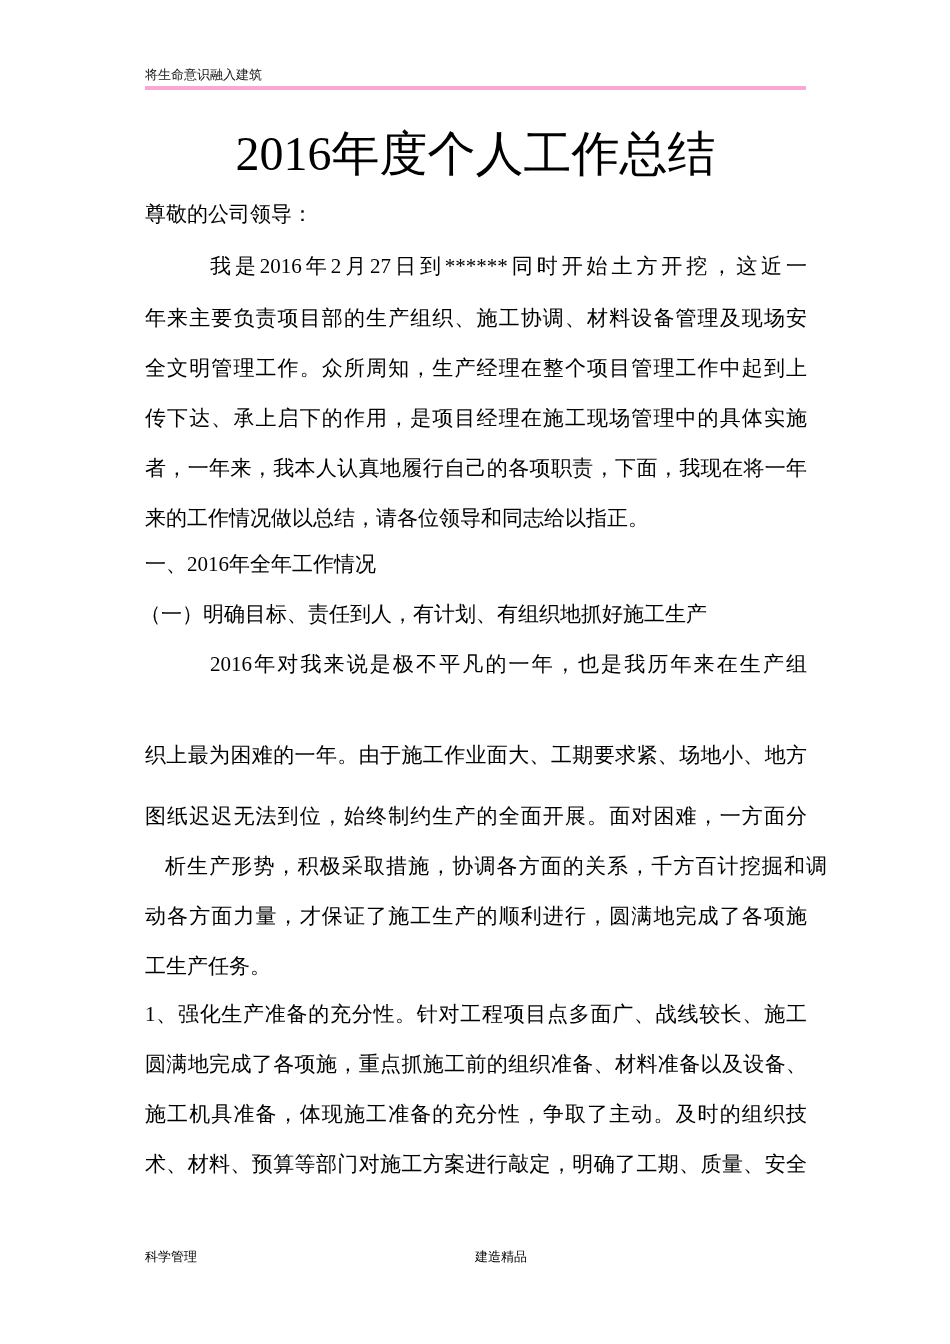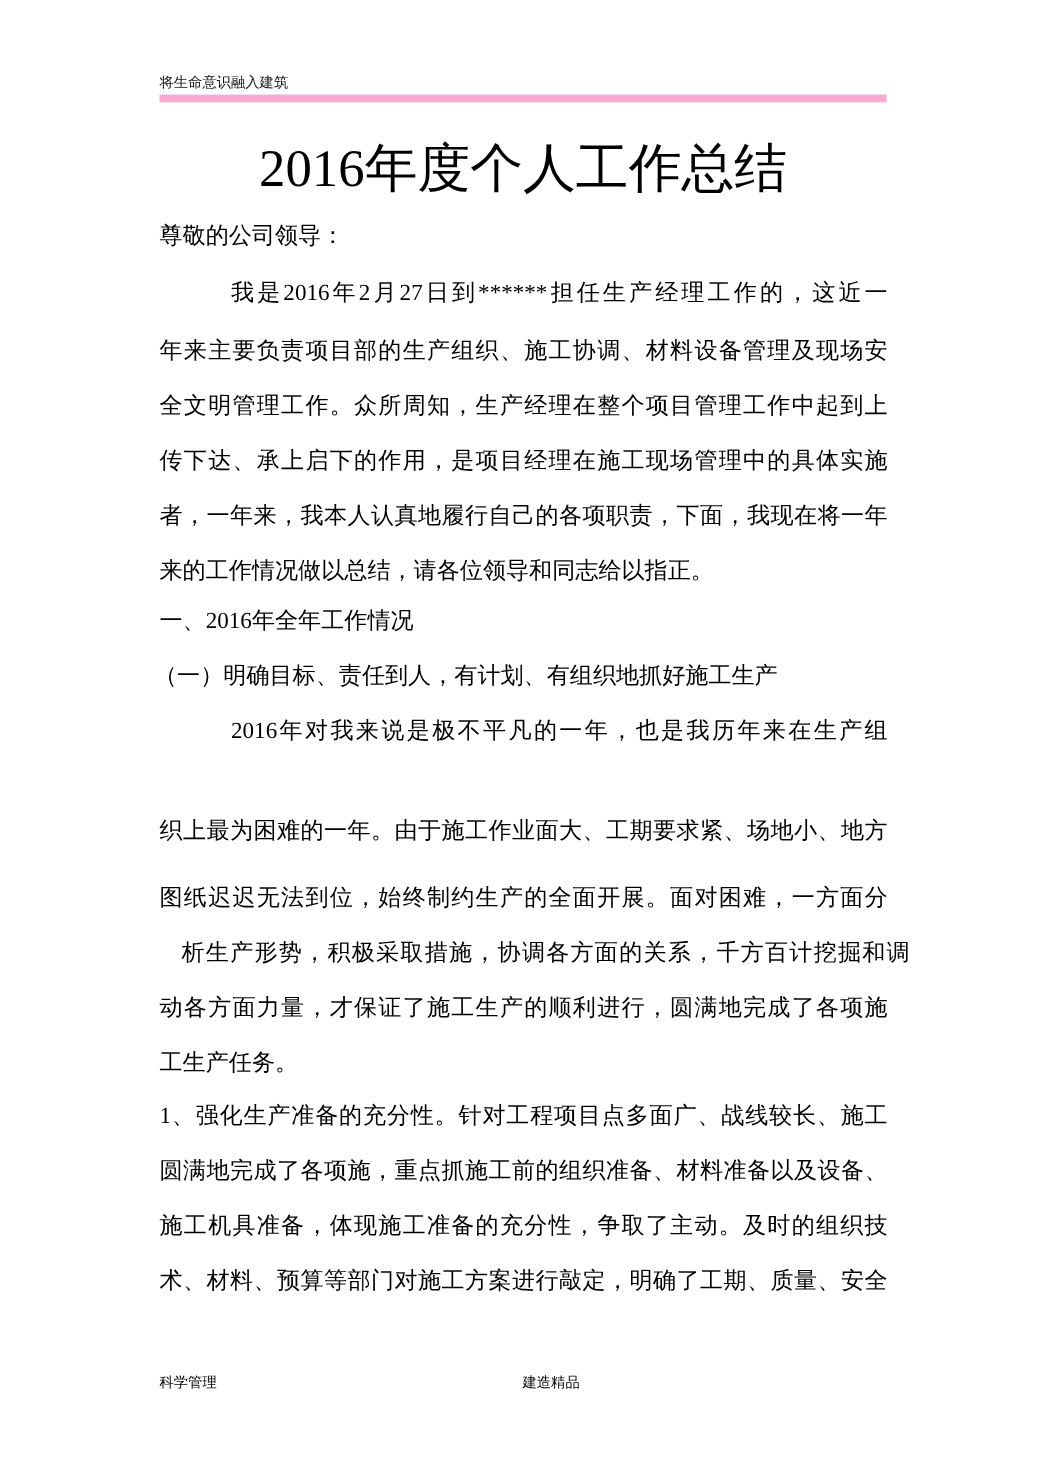--- a/index.html
+++ b/index.html
@@ -21,21 +21,21 @@
       width: 950px;
       height: 1344px;
       background: #ffffff;
     }
     .header {
       position: absolute;
       left: 145px;
       top: 66px;
       width: 661px;
       height: 20px;
-      border-bottom: 7px solid #f9a8d4;
+      border-bottom: 4px solid #f9a8d4;
     }
     .header-text {
       position: absolute;
       left: 0;
       top: 2px;
       font-size: 13px;
       line-height: 14px;
       color: #111111;
       white-space: nowrap;
     }
@@ -93,21 +93,21 @@
 <div class="page">
 
   <div class="header">
     <span class="header-text">将生命意识融入建筑</span>
   </div>
 
   <div class="title">2016年度个人工作总结</div>
 
   <div class="line last" style="top:199px;">尊敬的公司领导：</div>
 
-  <div class="line indent" style="top:251px;">我是2016年2月27日到******担任生产经理工作的，这近一</div>
+  <div class="line indent" style="top:251px;">我是2016年2月27日到******同时开始土方开挖，这近一</div>
   <div class="line" style="top:303px;">年来主要负责项目部的生产组织、施工协调、材料设备管理及现场安</div>
   <div class="line" style="top:353px;">全文明管理工作。众所周知，生产经理在整个项目管理工作中起到上</div>
   <div class="line" style="top:453px;">者，一年来，我本人认真地履行自己的各项职责，下面，我现在将一年</div>
   <div class="line" style="top:403px;">传下达、承上启下的作用，是项目经理在施工现场管理中的具体实施</div>
   <div class="line last" style="top:503px;">来的工作情况做以总结，请各位领导和同志给以指正。</div>
 
   <div class="line last" style="top:549px;">一、2016年全年工作情况</div>
   <div class="line paren last" style="top:599px;">（一）明确目标、责任到人，有计划、有组织地抓好施工生产</div>
 
   <div class="line indent" style="top:649px;">2016年对我来说是极不平凡的一年，也是我历年来在生产组</div>

